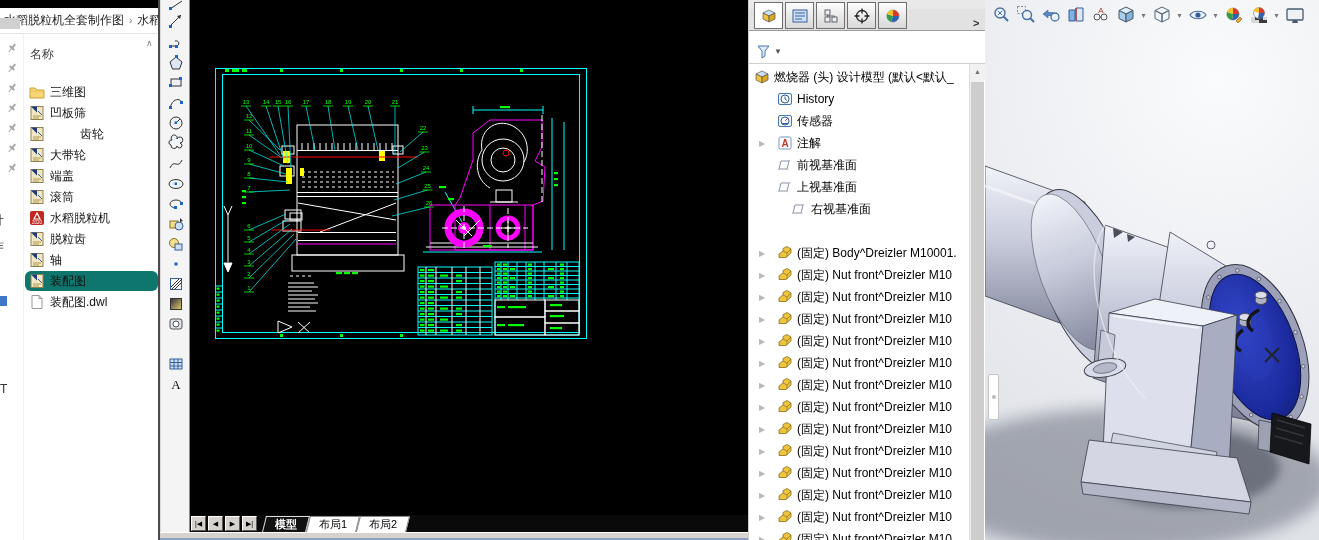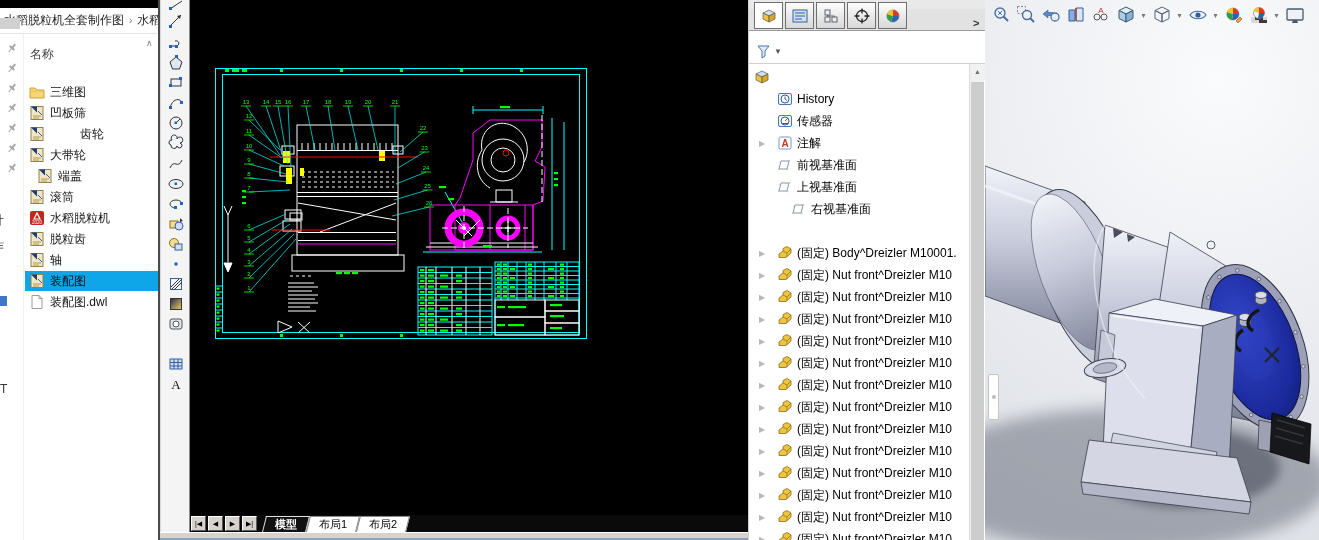--- a/index.html
+++ b/index.html
@@ -16,21 +16,21 @@
     display:flex; align-items:center; white-space:nowrap; padding-left:4px; overflow:hidden;}
   #breadcrumb .sep { color:#777; margin:0 5px; font-size:10px; }
   #nav-edge { left:0; top:34px; width:24px; height:506px; background:#fff; border-right:1px solid #f0f0f0; }
   .pin { position:absolute; left:6px; width:12px; height:12px; opacity:.75; }
   .edge-frag { position:absolute; left:-8px; font-size:12px; color:#333; white-space:nowrap; }
   #col-header { left:30px; top:46px; font-size:12px; color:#444; }
   #list-chevron { left:146px; top:38px; font-size:9px; color:#888; }
   #file-rows { left:25px; top:82px; width:133px; height:474px; }
   .frow { position:absolute; left:0; width:133px; height:20px; display:flex; align-items:center;
     font-size:12px; color:#111; white-space:nowrap; }
-  .frow.selected { background:#0ea5e9; }
+  .frow.selected { background:#0f766e;border-radius:6px; }
   .frow .fic { width:16px; height:16px; margin:0 5px 0 4px; flex:none; }
 
   
   #cad-border { left:158px; top:0; width:2px; height:540px; background:#4a4a4a; }
   #cad-toolbar { left:160px; top:0; width:30px; height:540px; background:#f4f4f4;
     border-right:1px solid #8c8c8c; border-left:1px solid #d9d9d9; }
   .tbtn { position:absolute; left:5px; width:20px; height:19px; display:flex;
     align-items:center; justify-content:center; }
   #cad-black { left:190px; top:0; width:558px; height:515px; background:#000; }
   #cad-tabbar { left:190px; top:515px; width:558px; height:17px; background:#0a0a0a;
@@ -177,21 +177,21 @@
         </div>
         <div class="frow" style="top: 63px;">
           <div class="fic"><svg width="16" height="16">
               <rect x="2" y="1.5" width="12" height="13" fill="#f2e7c4" stroke="#8f8250"></rect>
               <path d="M2,1.5 l6,6 v-6 z" fill="#1f3d7a"></path>
               <path d="M4,11 h8 M4,13 h6" stroke="#b09a50"></path>
               <path d="M9,6 l4,4" stroke="#3a5ea8"></path>
             </svg></div>
           <span>大带轮</span>
         </div>
-        <div class="frow" style="top: 84px; margin-left: 8px;">
+        <div class="frow" style="top: 84px;">
           <div class="fic"><svg width="16" height="16">
               <rect x="2" y="1.5" width="12" height="13" fill="#f2e7c4" stroke="#8f8250"></rect>
               <path d="M2,1.5 l6,6 v-6 z" fill="#1f3d7a"></path>
               <path d="M4,11 h8 M4,13 h6" stroke="#b09a50"></path>
               <path d="M9,6 l4,4" stroke="#3a5ea8"></path>
             </svg></div>
           <span>端盖</span>
         </div>
         <div class="frow" style="top: 105px;">
           <div class="fic"><svg width="16" height="16">
@@ -763,20 +763,21 @@
       </svg>
       <span class="caret">▼</span>
     </div>
     <div id="sw-tree" class="abs">
         <div class="trow" style="top: 2px; left: 5px;">
           <div class="tic"><svg width="16" height="16">
               <path d="M8,2 L14,5 L8,8 L2,5 Z" fill="#cfe0f5" stroke="#555" stroke-width="0.7"></path>
               <path d="M2,5 L8,8 L8,14 L2,11 Z" fill="#f0c33c" stroke="#555" stroke-width="0.7"></path>
               <path d="M14,5 L8,8 L8,14 L14,11 Z" fill="#d9a720" stroke="#555" stroke-width="0.7"></path>
             </svg></div>
+          <span>燃烧器 (头) 设计模型 (默认&lt;默认_</span>
         </div>
         <div class="trow" style="top: 24px; left: 28px;">
           <div class="tic"><svg width="16" height="16">
               <rect x="1.5" y="2.5" width="13" height="11" rx="1.5" fill="#eef4fc" stroke="#4a78b0"></rect>
               <circle cx="8" cy="8" r="4" fill="#fff" stroke="#345f96"></circle>
               <path d="M8,5.5 v2.5 l2,1.5" fill="none" stroke="#345f96"></path>
             </svg></div>
           <span>History</span>
         </div>
         <div class="trow" style="top: 46px; left: 28px;">

